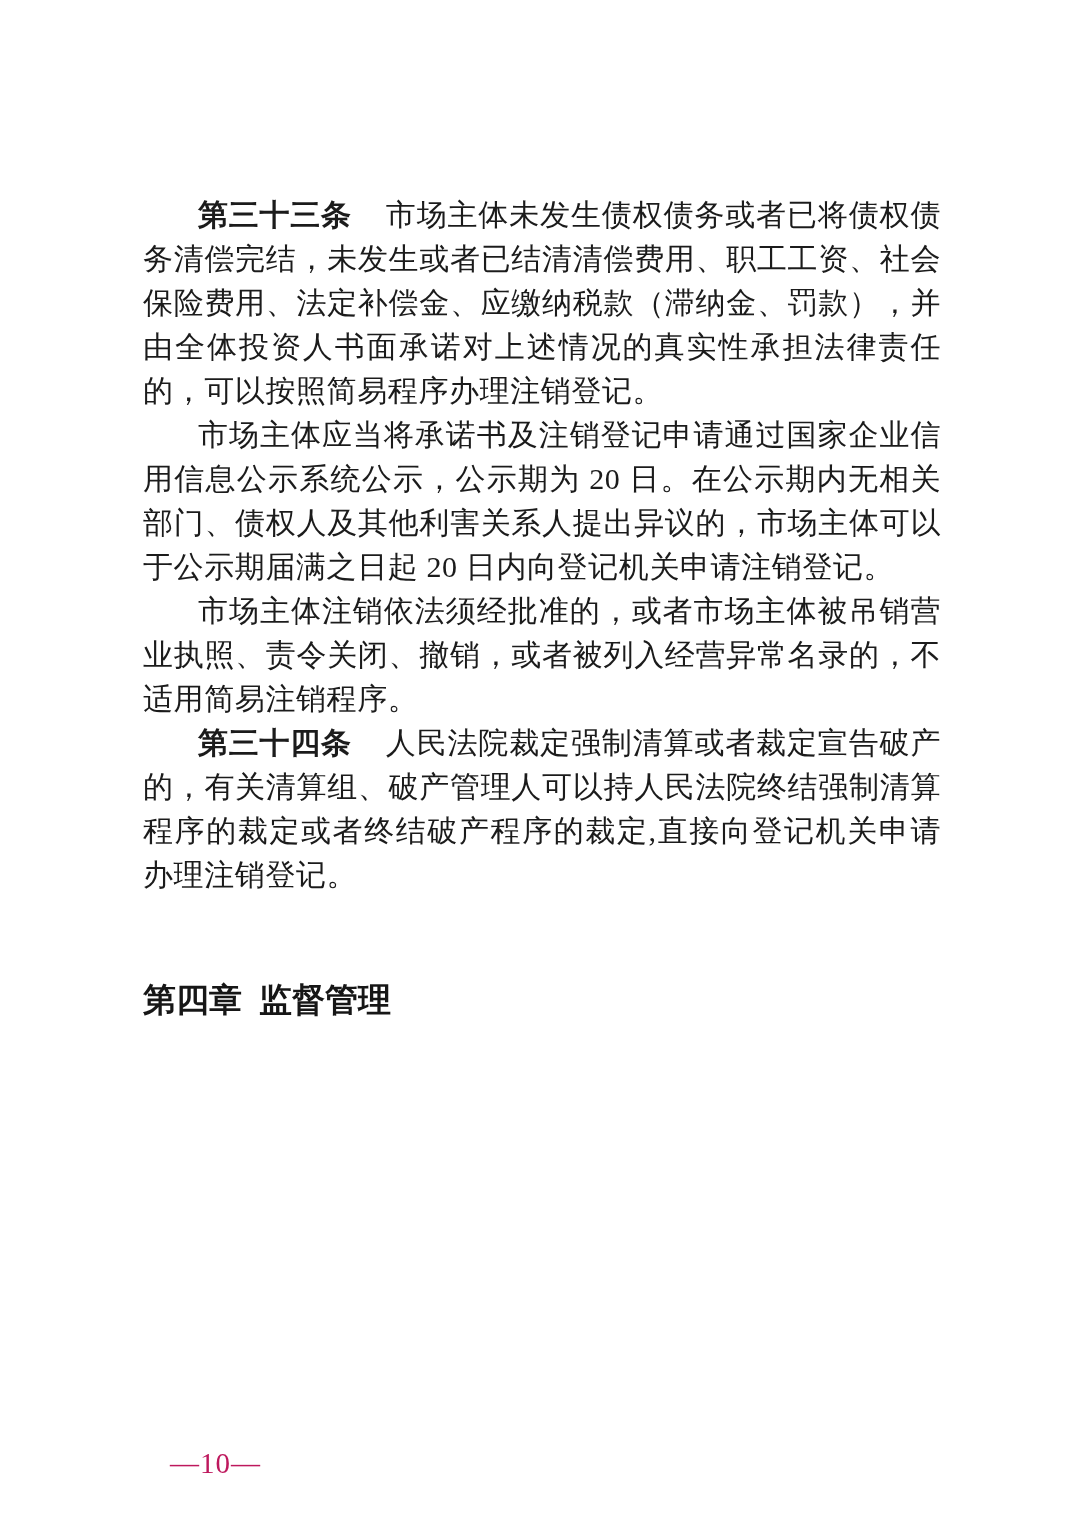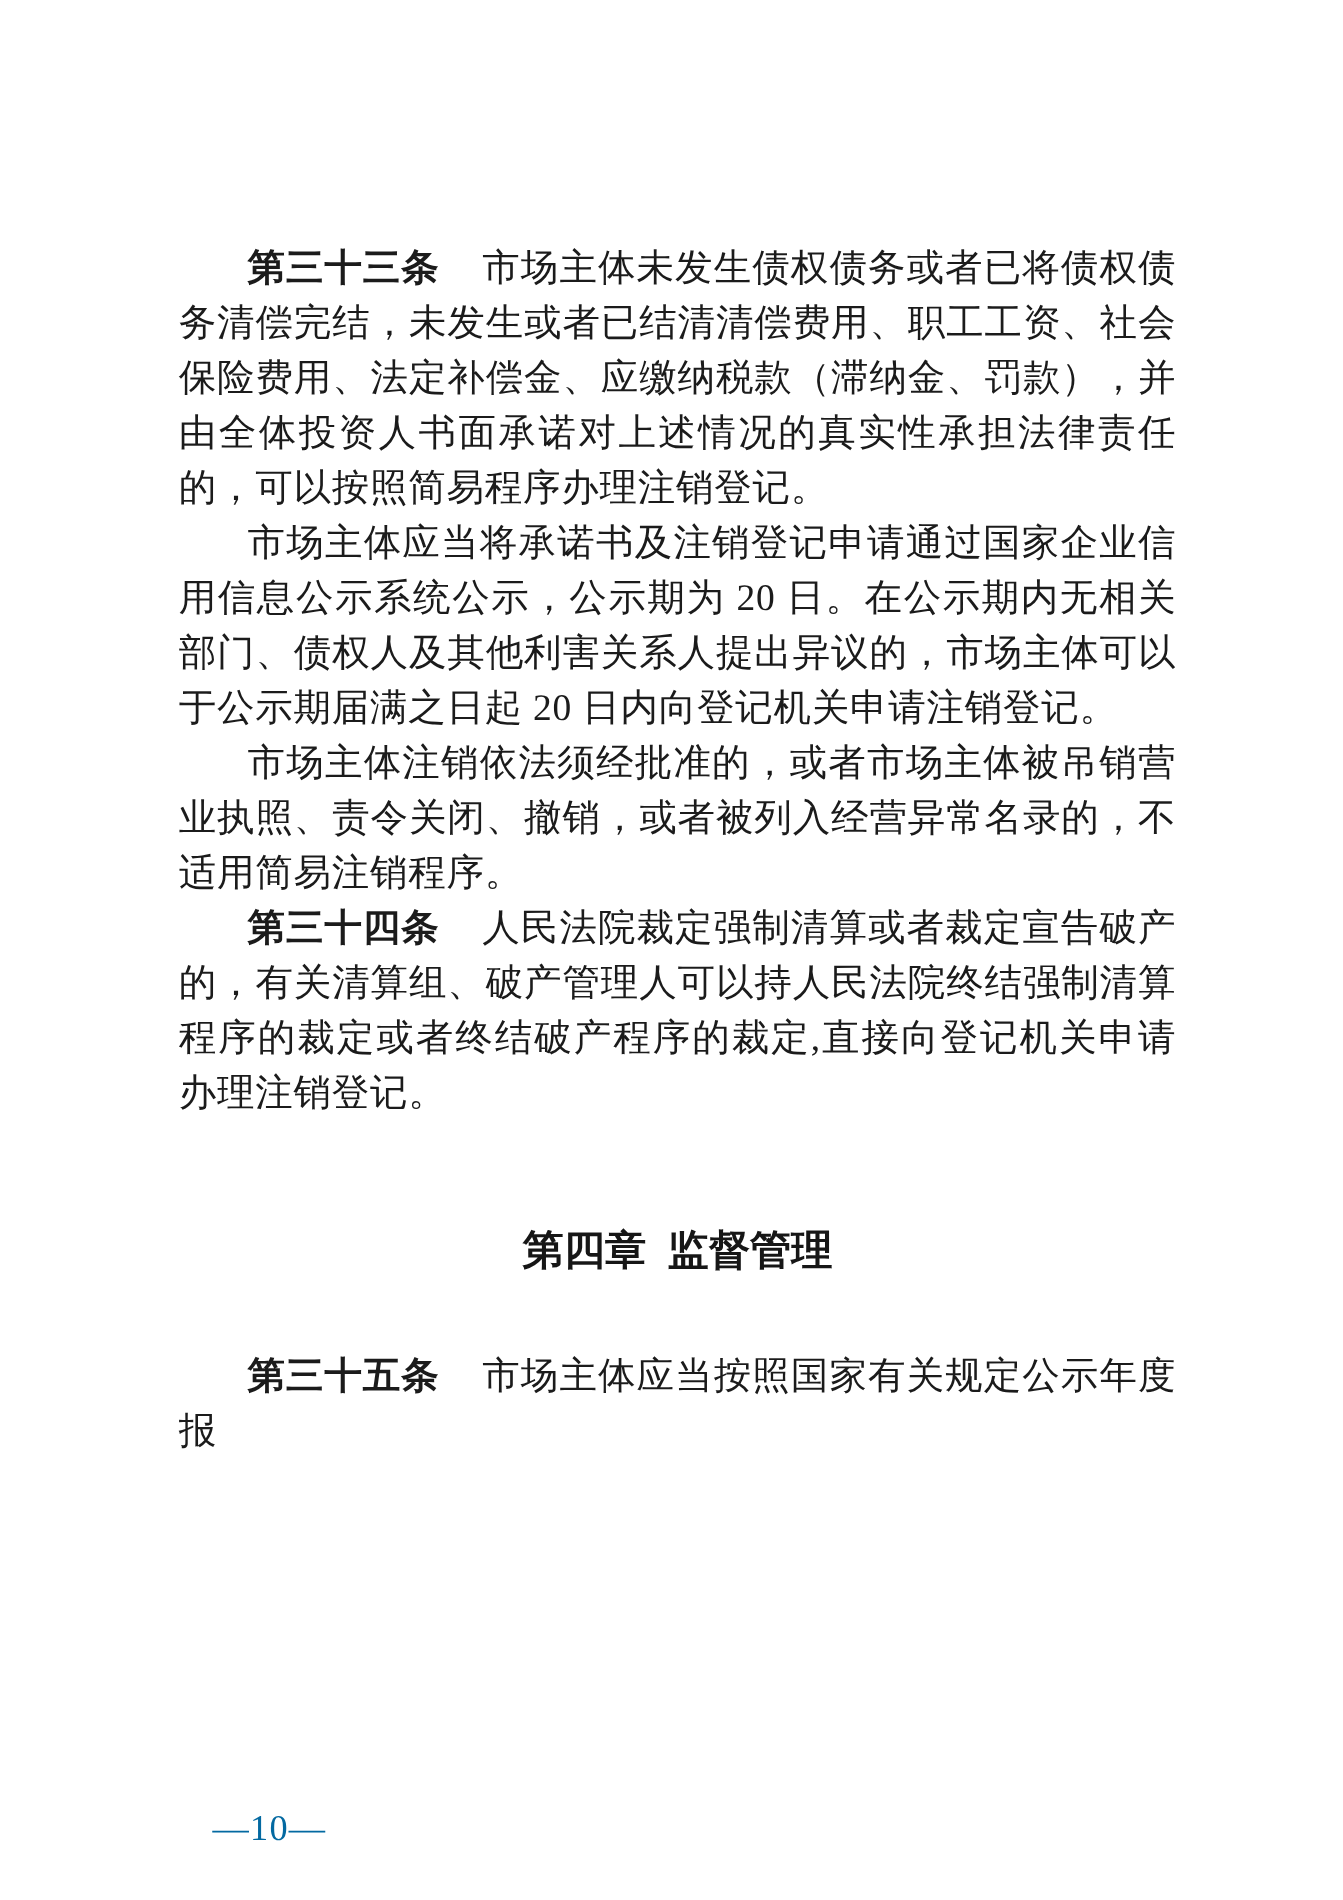--- a/index.html
+++ b/index.html
@@ -37,53 +37,51 @@
     letter-spacing: 0.5px;
     margin-right: 34px;
   }
   .lead:empty { display: none; }
   .chapter {
     margin: 78px 0 53px 0;
     font-size: 33px;
     line-height: 50.6px;
     font-weight: bold;
     font-family: "Liberation Sans", "DejaVu Sans", sans-serif;
-    text-align: center;
     color: #161616;
   }
   .chapter-gap {
     display: inline-block;
     width: 17px;
   }
   .page-number {
     position: absolute;
     left: 170px;
     top: 1446px;
     font-size: 29px;
     line-height: 34px;
     letter-spacing: 1px;
-    color: #0369a1;
+    color: #be185d;
     font-family: "Liberation Serif", "DejaVu Serif", serif;
   }
 </style>
 </head>
 <body>
 
 <div class="page">
   <main class="content">
 
     <p class="para"><b class="lead">第三十三条</b><span>市场主体未发生债权债务或者已将债权债务清偿完结，未发生或者已结清清偿费用、职工工资、社会保险费用、法定补偿金、应缴纳税款（滞纳金、罚款），并由全体投资人书面承诺对上述情况的真实性承担法律责任的，可以按照简易程序办理注销登记。</span></p>
 
     <p class="para"><span>市场主体应当将承诺书及注销登记申请通过国家企业信用信息公示系统公示，公示期为 20 日。在公示期内无相关部门、债权人及其他利害关系人提出异议的，市场主体可以于公示期届满之日起 20 日内向登记机关申请注销登记。</span></p>
 
 
     <p class="para"><span>市场主体注销依法须经批准的，或者市场主体被吊销营业执照、责令关闭、撤销，或者被列入经营异常名录的，不适用简易注销程序。</span></p>
 
     <p class="para"><b class="lead">第三十四条</b><span>人民法院裁定强制清算或者裁定宣告破产的，有关清算组、破产管理人可以持人民法院终结强制清算程序的裁定或者终结破产程序的裁定,直接向登记机关申请办理注销登记。</span></p>
 
     <h2 class="chapter"><span>第四章</span><span class="chapter-gap"></span><span>监督管理</span></h2>
 
-    <p class="para"><b class="lead">第三十五条</b><span>市场主体应当按照国家有关规定公示年度报</span></p>
 
   </main>
 
   <div class="page-number">—10—</div>
 </div>
 
 </body></html>

